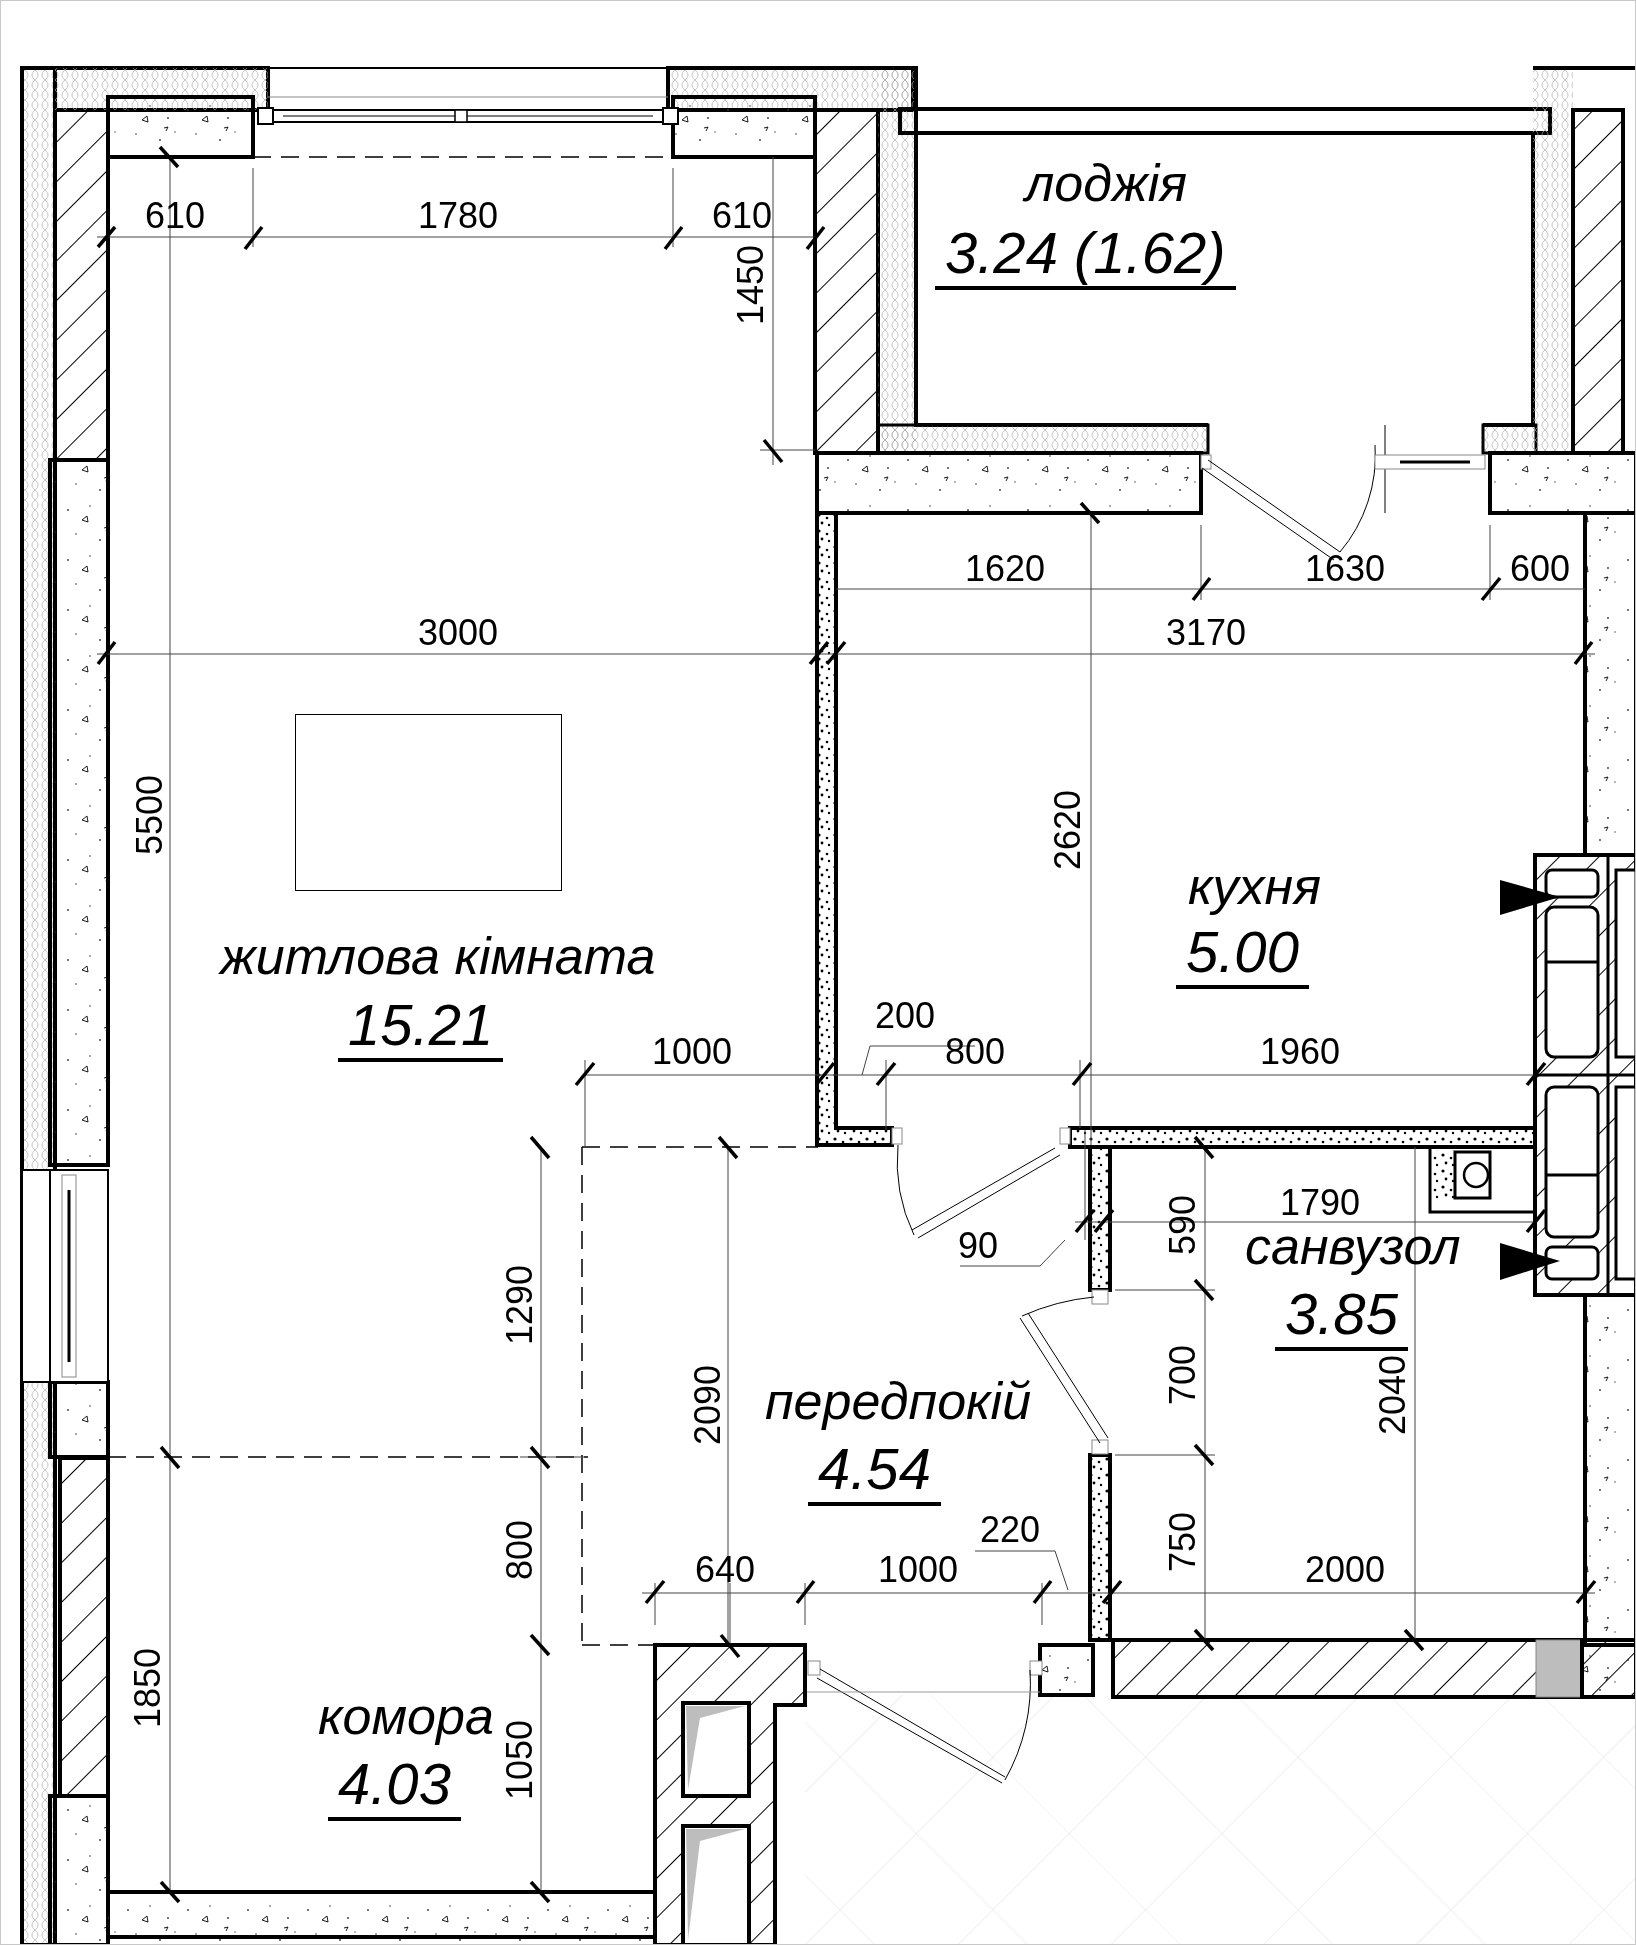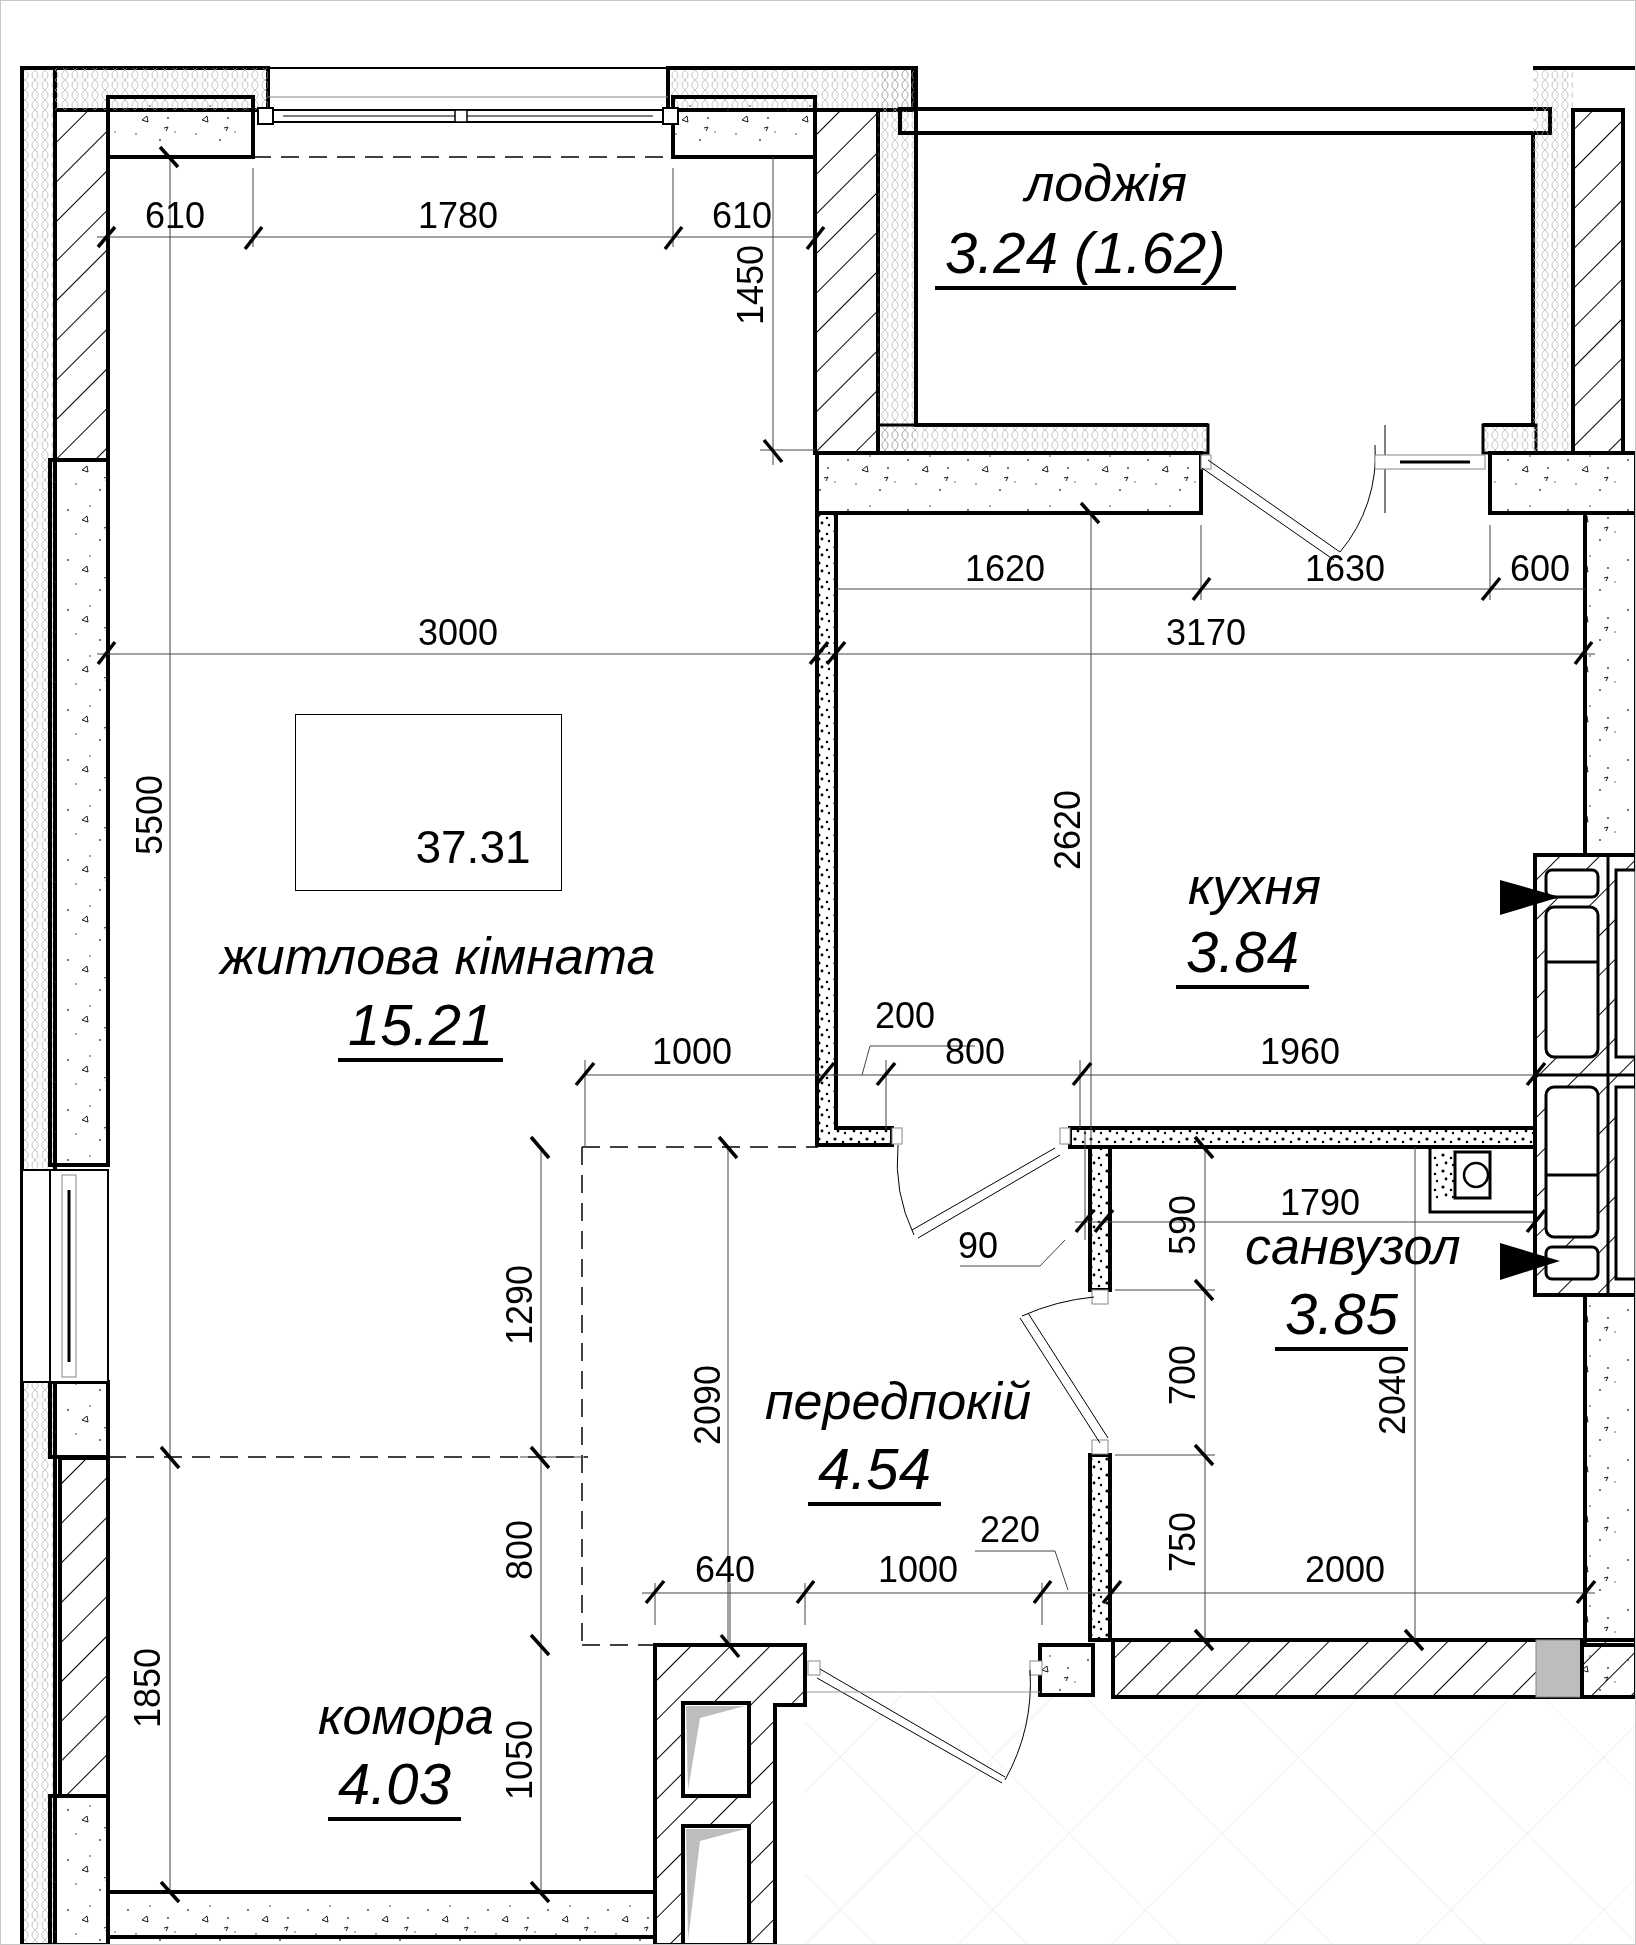--- a/index.html
+++ b/index.html
@@ -284,31 +284,30 @@
     <line x1="646" y1="1603" x2="664" y2="1581"></line>
       <line x1="797" y1="1603" x2="814" y2="1581"></line>
     <line x1="1034" y1="1603" x2="1051" y2="1581"></line>
       <line x1="721" y1="1635" x2="739" y2="1657"></line>
   </g>
 </svg>
 
 <div class="frame"></div>
 
 <div class="tbl">
-  <div class="r2">37.31</div>
 </div>
 
 <div class="lbl room-name" style="left:1025px;top:157px;">лоджія</div>
 <div class="lbl room-area" style="left:935px;top:224px;">3.24 (1.62)</div>
 
 <div class="lbl room-name" style="left:220px;top:930px;">житлова кімната</div>
 <div class="lbl room-area" style="left:338px;top:996px;">15.21</div>
 
 <div class="lbl room-name" style="left:1188px;top:860px;">кухня</div>
-<div class="lbl room-area" style="left:1176px;top:923px;">3.84</div>
+<div class="lbl room-area" style="left:1176px;top:923px;">5.00</div>
 
 <div class="lbl room-name" style="left:758px;top:1375px;margin-left:7px;">передпокій</div>
 <div class="lbl room-area" style="left:808px;top:1440px;">4.54</div>
 
 <div class="lbl room-name" style="left:1245px;top:1220px;">санвузол</div>
 <div class="lbl room-area" style="left:1275px;top:1285px;">3.85</div>
 
 <div class="lbl room-name" style="left:318px;top:1690px;">комора</div>
 <div class="lbl room-area" style="left:328px;top:1755px;">4.03</div>
 

